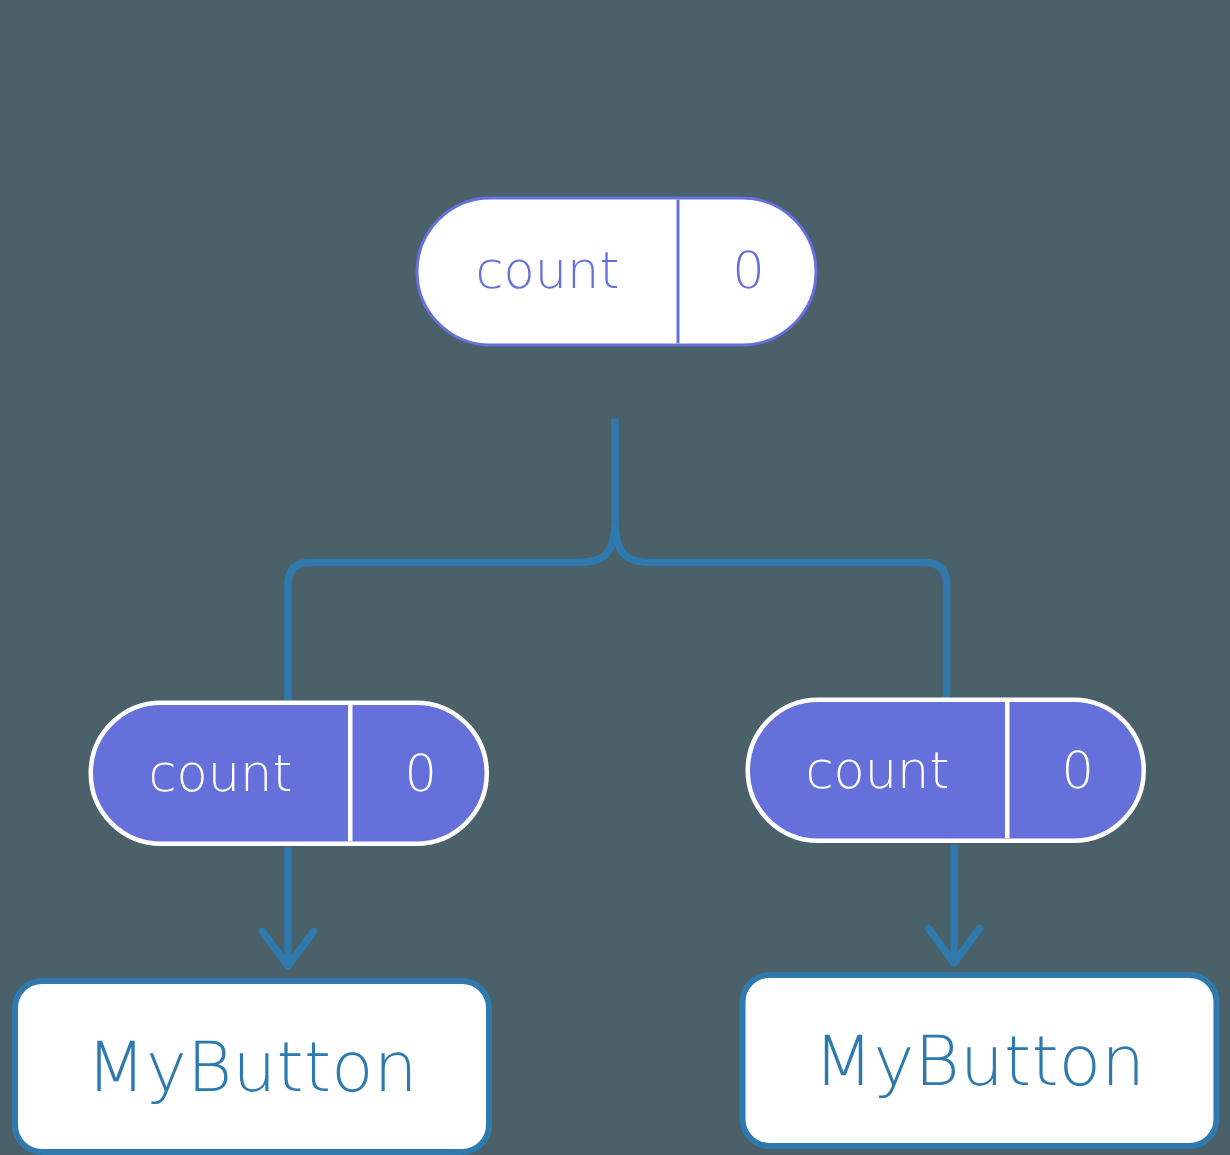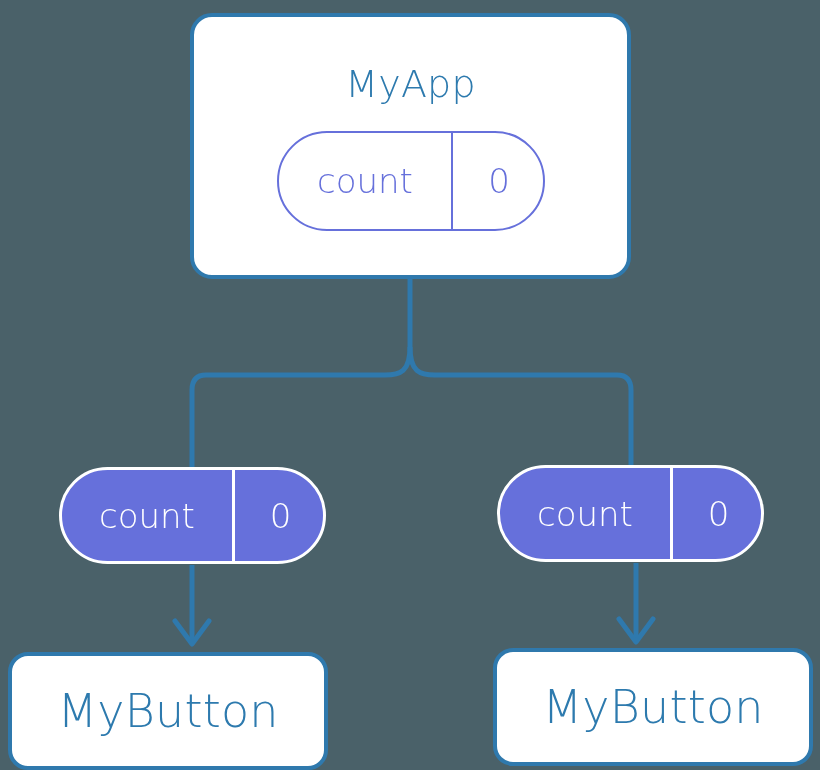--- a/index.html
+++ b/index.html
@@ -143,23 +143,20 @@
     <path d="M410,347 C410,372 400,375 385,375 L206,375 Q192,375 192,390 L192,467" fill="none" stroke="#2f79ad" stroke-width="5" stroke-linecap="butt"></path>
     <path d="M410,347 C410,372 420,375 435,375 L617,375 Q631,375 631,390 L631,465" fill="none" stroke="#2f79ad" stroke-width="5" stroke-linecap="butt"></path>
 
     <path d="M192,565 L192,644" fill="none" stroke="#2f79ad" stroke-width="5"></path>
     <path d="M175,621 L192,644 L209,621" fill="none" stroke="#2f79ad" stroke-width="5" stroke-linecap="round" stroke-linejoin="round"></path>
 
     <path d="M636,563 L636,642" fill="none" stroke="#2f79ad" stroke-width="5"></path>
     <path d="M619,619 L636,642 L653,619" fill="none" stroke="#2f79ad" stroke-width="5" stroke-linecap="round" stroke-linejoin="round"></path>
   </svg>
 
-  <div class="comp-box root">
-    <span class="comp-title">MyApp</span>
-  </div>
 
   <div class="pill outlined">
     <span class="cell cell-key">count</span>
     <span class="cell cell-val">0</span>
   </div>
 
   <div class="pill filled filled-left">
     <span class="cell cell-key">count</span>
     <span class="cell cell-val">0</span>
   </div>

